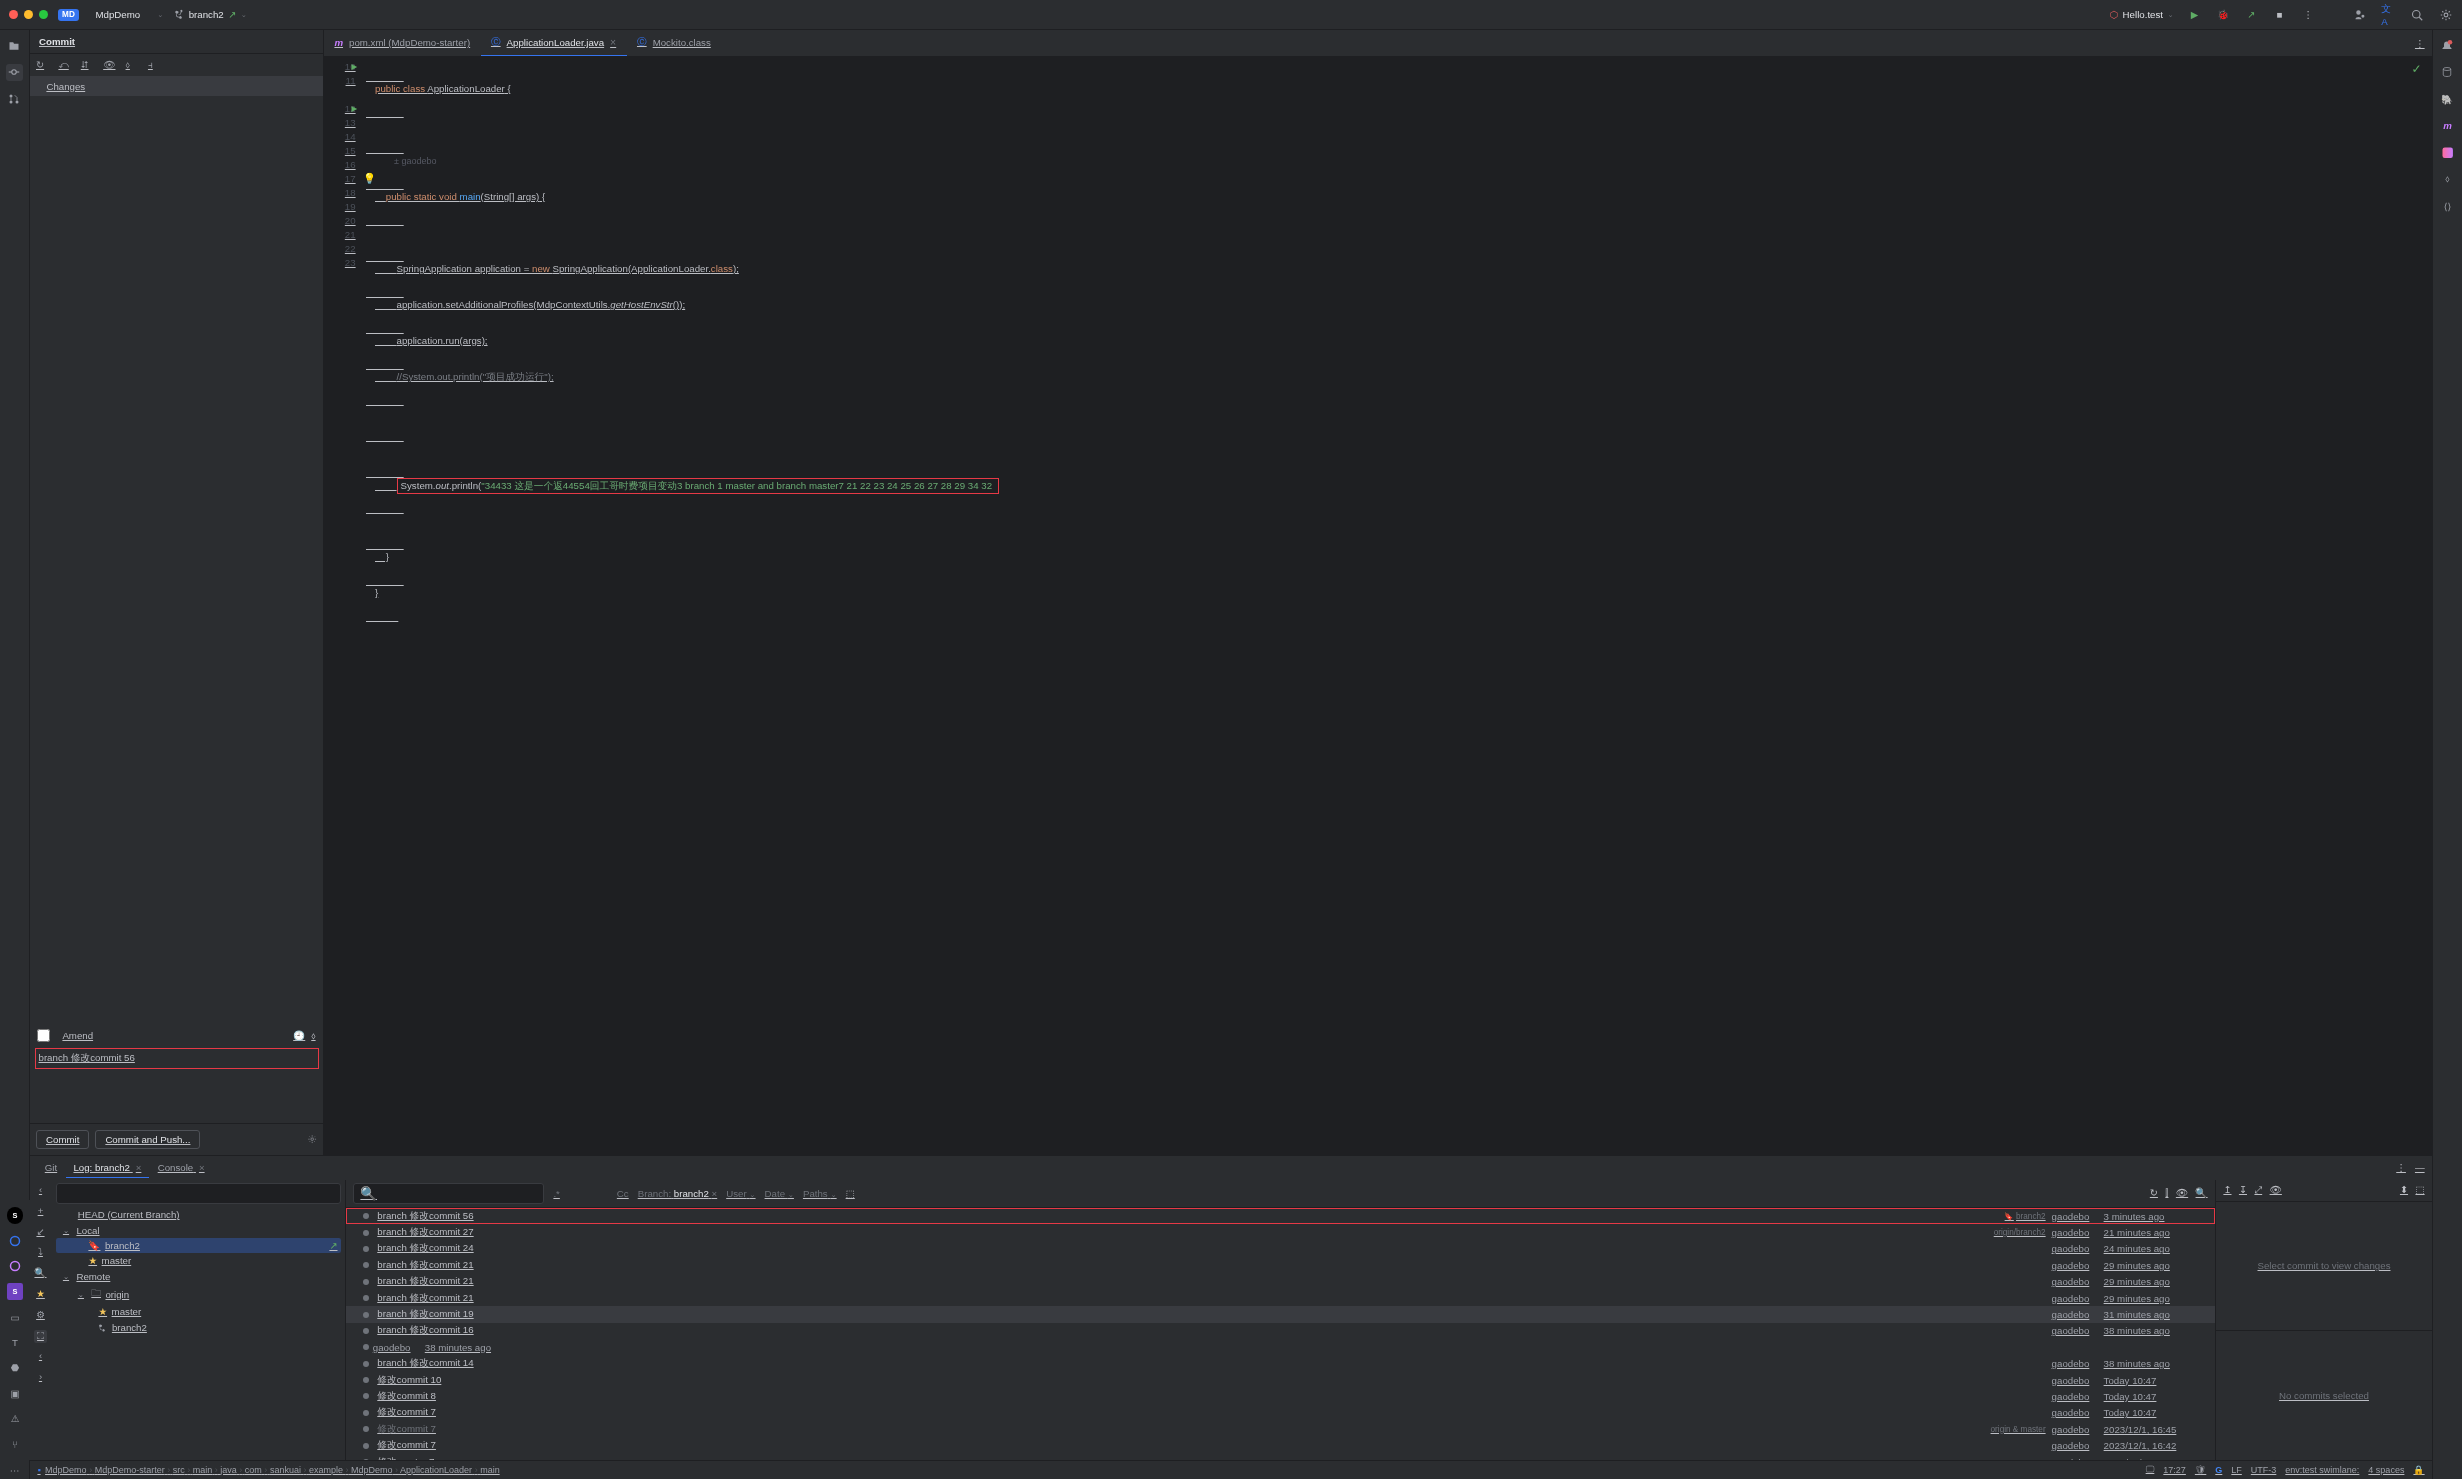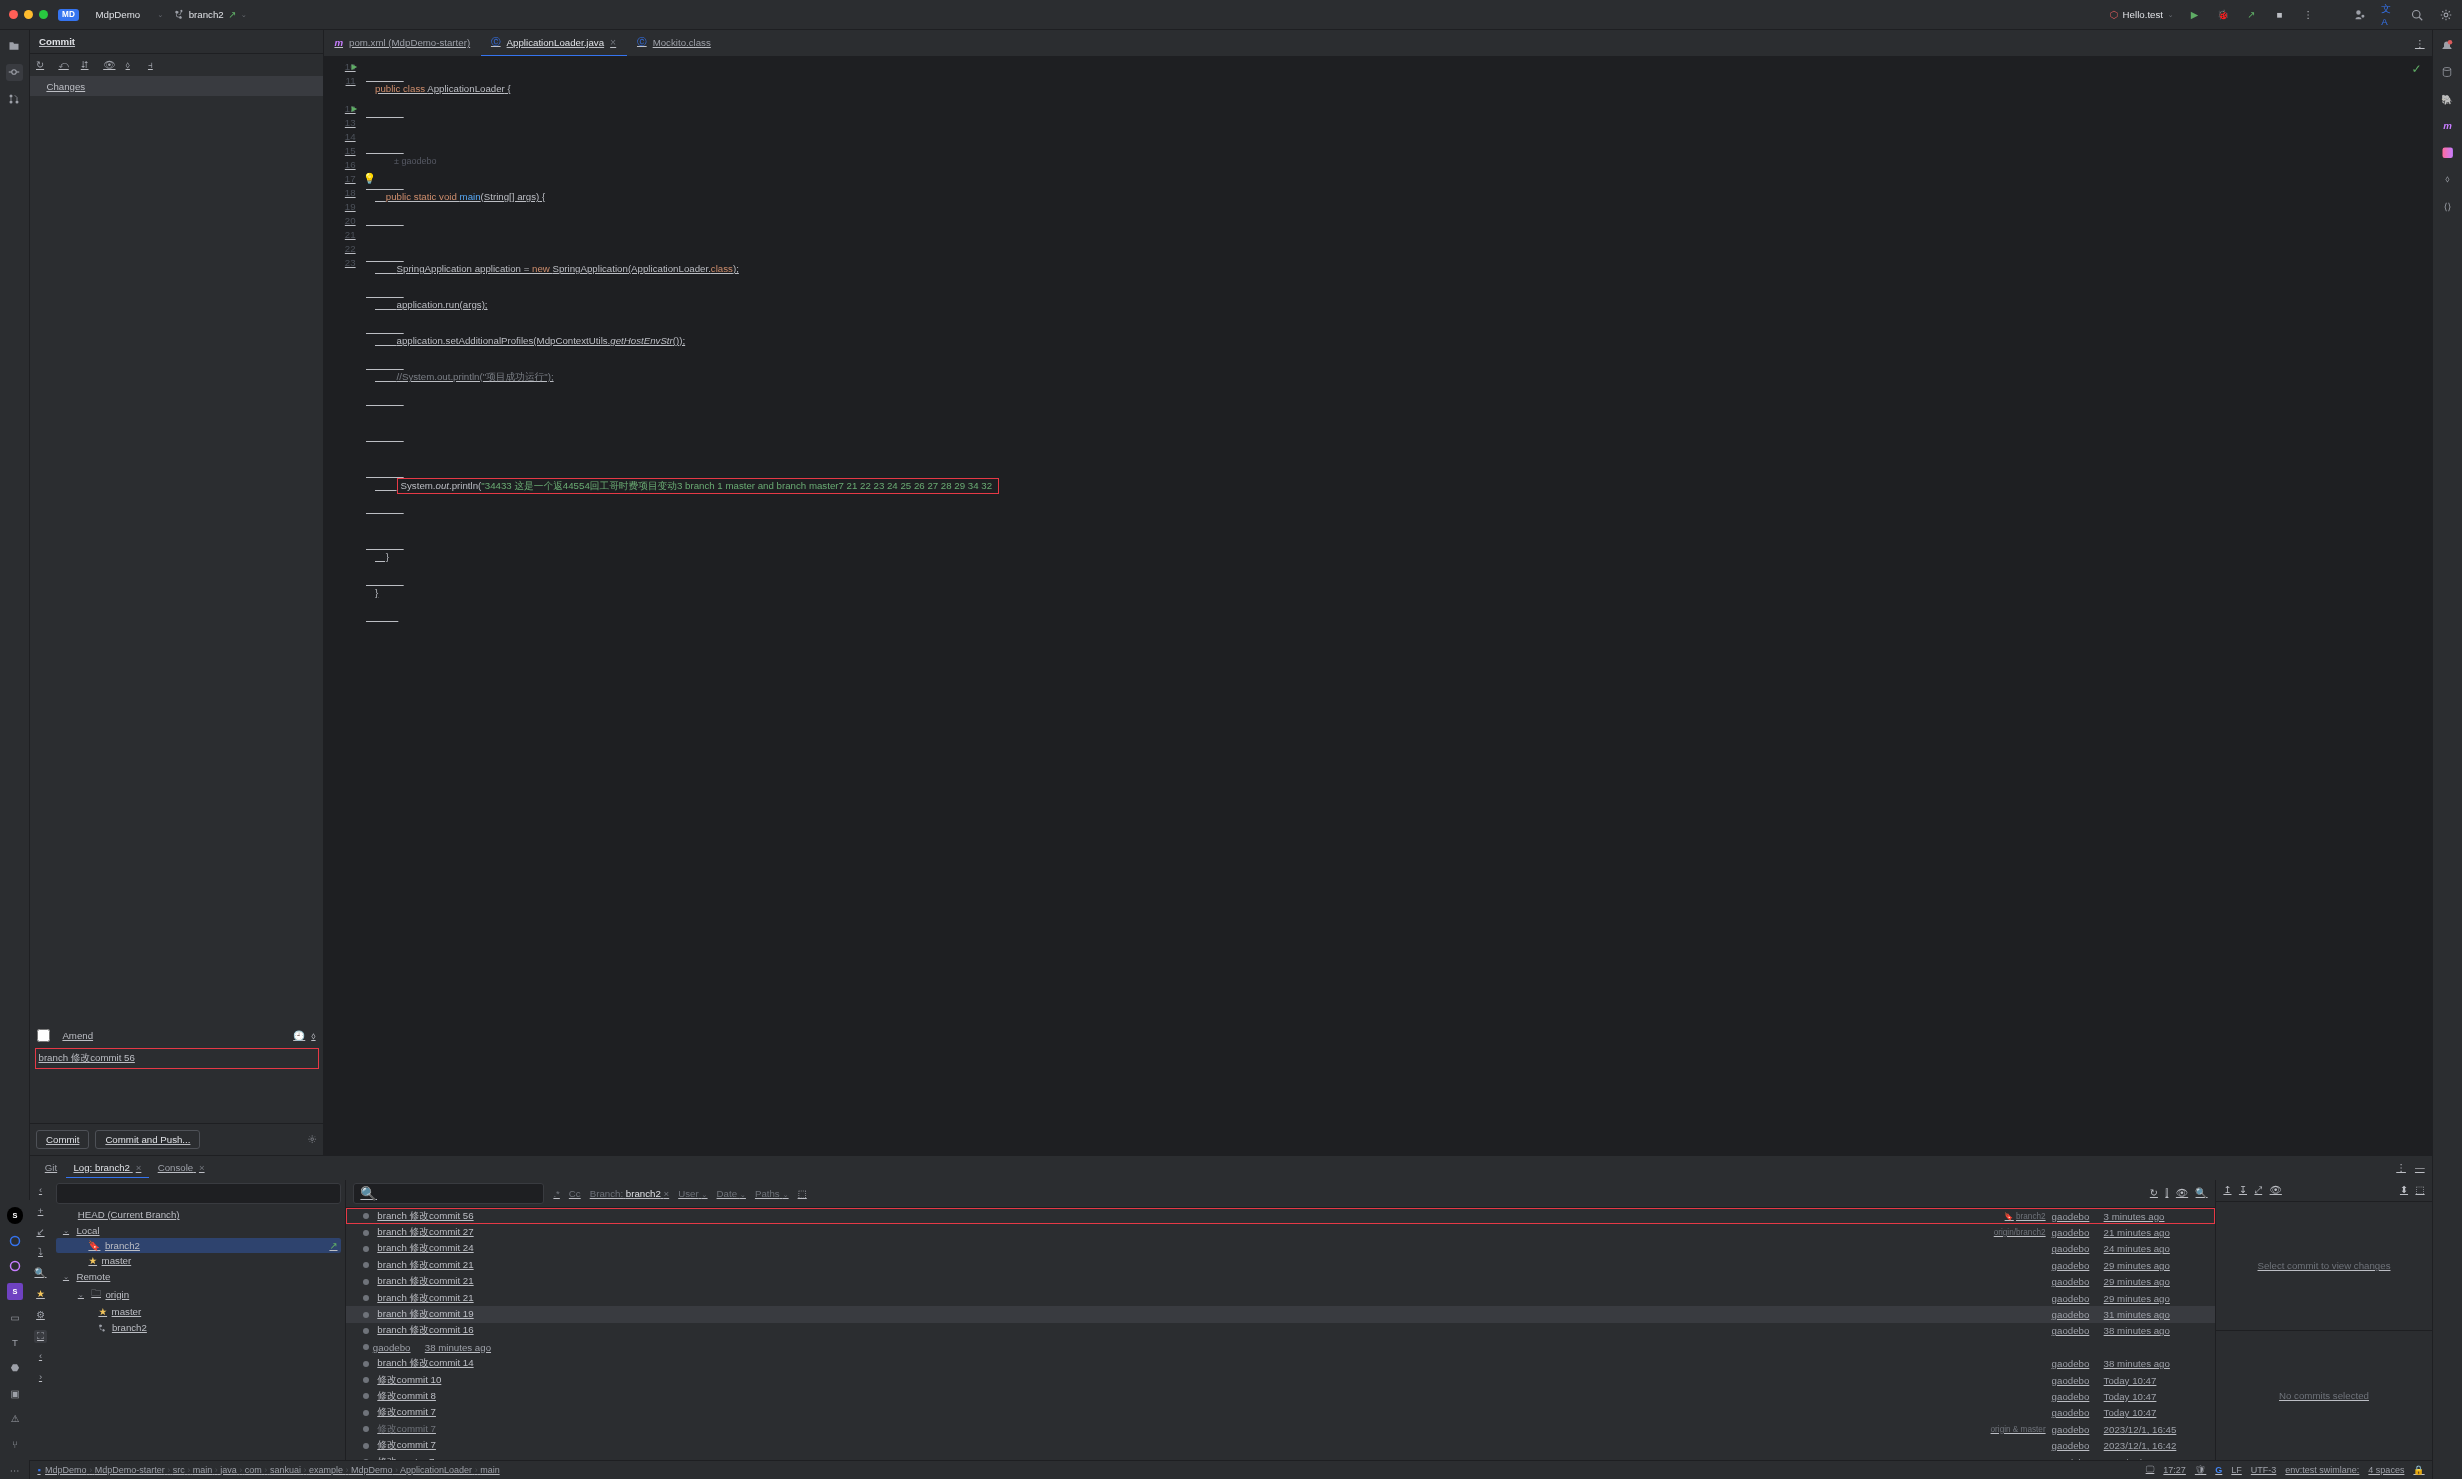--- a/index.html
+++ b/index.html
@@ -307,22 +307,22 @@
               <div class="gutter-line">22</div>
               <div class="gutter-line">23</div>
             </div>
             <div class="code">
               <div class="code-line"><span class="kw">public class </span><span class="type">ApplicationLoader</span><span> {</span></div>
               <div class="code-line"></div>
               <div class="code-line" style="position:relative;"><span class="author-inlay">± gaodebo</span></div>
               <div class="code-line">    <span class="kw">public static void </span><span class="method">main</span><span class="params">(String[] args)</span><span> {</span></div>
               <div class="code-line"></div>
               <div class="code-line">        <span class="type">SpringApplication</span><span> application = </span><span class="kw">new </span><span class="type">SpringApplication</span><span>(ApplicationLoader.</span><span class="kw">class</span><span>);</span></div>
+              <div class="code-line">        <span>application.setAdditionalProfiles(MdpContextUtils.</span><span style="font-style:italic;">getHostEnvStr</span><span>());</span></div>
               <div class="code-line">        <span>application.run(args);</span></div>
-              <div class="code-line">        <span>application.setAdditionalProfiles(MdpContextUtils.</span><span style="font-style:italic;">getHostEnvStr</span><span>());</span></div>
               <div class="code-line">        <span class="comment">//System.out.println("项目成功运行");</span></div>
               <div class="code-line"></div>
               <div class="code-line"></div>
               <div class="code-line">        <span class="red-box"><span>System.</span><span style="font-style:italic;">out</span><span>.println(</span><span class="str">"34433 这是一个返44554回工哥时费项目变动3 branch 1 master and branch master7 21 22 23 24 25 26 27 28 29 34 32 </span></span></div>
               <div class="code-line"></div>
               <div class="code-line">    }</div>
               <div class="code-line">}</div>
             </div>
           </div>
         </div>
@@ -395,21 +395,21 @@
                   <path fill="#9da0a8" d="M5 3a2 2 0 1 1-1 3.7V9a3 3 0 0 0 3 3h1.3A2 2 0 1 1 8 13H7a4 4 0 0 1-4-4V6.7A2 2 0 0 1 5 3z"></path>
                 </svg>
               <span>branch2</span>
             </div>
           </div>
 
           <div class="git-log">
             <div class="log-filter">
               <input class="log-search" placeholder="🔍" style="">
               <span style="color:#6f737a;">.*</span>
-              <span style="color:#6f737a;">Cc</span>
+              <span style="color:#6f737a;margin-left:48px;">Cc</span>
               <span><span class="lbl">Branch:</span> <span class="val">branch2</span> <span style="color:#6f737a;">×</span></span>
               <span><span class="lbl">User</span> <span class="chevron">⌄</span></span>
               <span><span class="lbl">Date</span> <span class="chevron">⌄</span></span>
               <span><span class="lbl">Paths</span> <span class="chevron">⌄</span></span>
               <span>⬚</span>
               <div class="right-tools">
                 <span>↻</span>
                 <span>⫿</span>
                 <span>👁</span>
                 <span>🔍</span>

